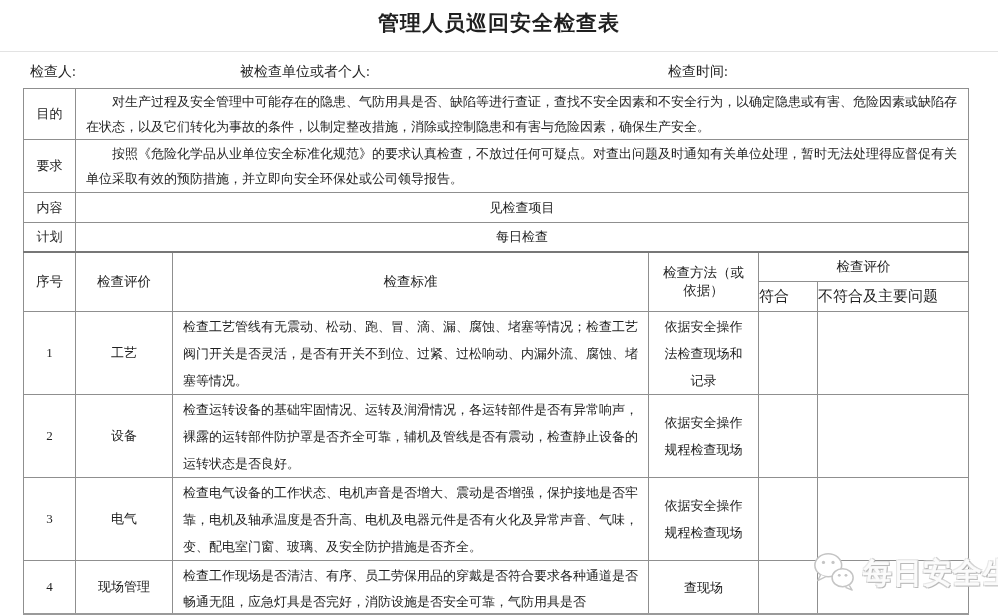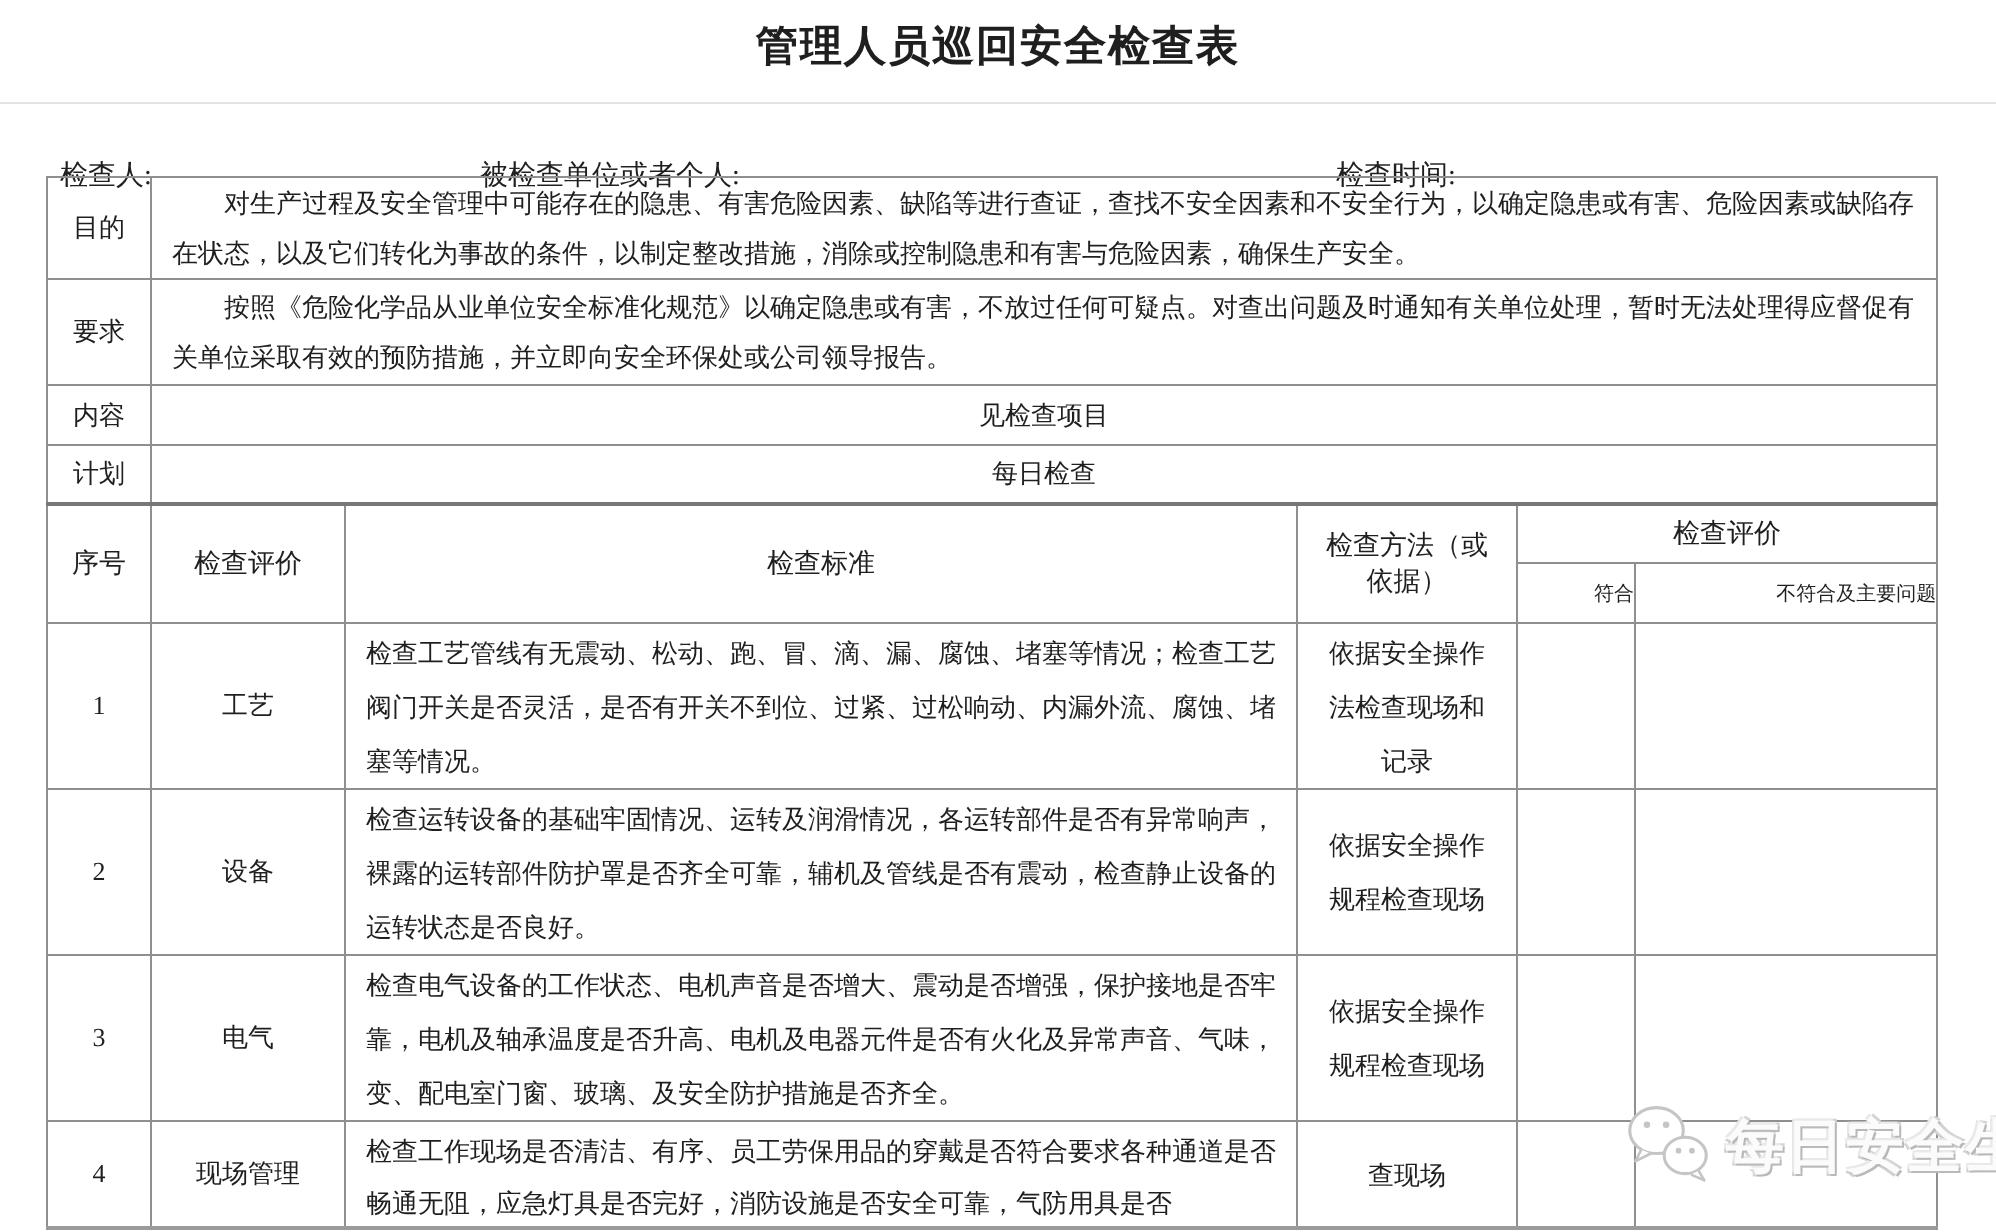--- a/index.html
+++ b/index.html
@@ -8,40 +8,40 @@
     position:relative; width:998px; height:616px; overflow:hidden;
     background:#ffffff; color:#1f1f1f;
     font-family:"Liberation Serif","DejaVu Serif",serif;
   }
   .doc-title {
     position:absolute; top:9px; left:0; width:998px;
     text-align:center; font-size:21px; font-weight:bold; letter-spacing:1px;
   }
   .top-rule { position:absolute; top:51px; left:0; width:998px; height:1px; background:#e3e3e3; }
   .info-row { position:absolute; top:63px; left:0; width:998px; height:18px; font-size:14px; }
-  .info-row span { position:absolute; white-space:nowrap;margin-top:16px; }
+  .info-row span { position:absolute; white-space:nowrap; }
   .info-inspector { left:30px; }
   .info-inspected { left:240px; }
   .info-time { left:668px; }
 
   table.main {
     position:absolute; left:23px; top:88px; width:945px;
     border-collapse:collapse; table-layout:fixed;
   }
   table.main td {
     border:1px solid #8f8f8f; font-size:13px; padding:0;
     vertical-align:middle; overflow:hidden;
   }
   td.label-cell { text-align:center; font-size:13.5px; }
   .meta-text { padding:0 10px; line-height:25px; text-align:left; }
   .meta-indent { text-indent:2em; }
   .center-text { text-align:center; }
 
   tr.hdr td { text-align:center; font-size:13.5px; border-top:2px solid #777; }
-  tr.hdr2 td { text-align:right; font-size:10px; }
+  tr.hdr2 td { text-align:left; font-size:15px; }
   .std-cell { vertical-align:middle;margin-left:11px; }
   .std-text { padding:0 10px; line-height:27px; text-align:left; }
   .method-cell { text-align:center; padding:0 12px !important; line-height:27px; }
   tr.body-row td.seq-cell, tr.body-row td.item-cell { text-align:center; }
   tr.last td { border-bottom:2px solid #9a9a9a; }
   tr.last .std-wrap { height:52px; overflow:hidden; }
   tr.last .std-text { line-height:26px; padding-top:2px; }
 
   .watermark {
     position:absolute; left:811px; top:548px; width:224px; height:52px;
@@ -74,28 +74,28 @@
         <col style="width:476px">
       <col style="width:110px">
         <col style="width:59px">
         <col style="width:151px">
     </colgroup>
 
     <tbody>
         <tr style="height:50px">
       <td class="label-cell">目的</td>
       <td colspan="5">
-        <div class="meta-text meta-indent">对生产过程及安全管理中可能存在的隐患、有害危险因素、缺陷等进行查证，查找不安全因素和不安全行为，以确定隐患或有害、危险因素或缺陷存在状态，以及它们转化为事故的条件，以制定整改措施，消除或控制隐患和有害与危险因素，确保生产安全。</div>
+        <div class="meta-text meta-indent">对生产过程及安全管理中可能存在的隐患、气防用具是否、缺陷等进行查证，查找不安全因素和不安全行为，以确定隐患或有害、危险因素或缺陷存在状态，以及它们转化为事故的条件，以制定整改措施，消除或控制隐患和有害与危险因素，确保生产安全。</div>
       </td>
     </tr>
 
     <tr style="height:53px">
       <td class="label-cell">要求</td>
       <td colspan="5">
-        <div class="meta-text meta-indent">按照《危险化学品从业单位安全标准化规范》以确定隐患或有害，不放过任何可疑点。对查出问题及时通知有关单位处理，暂时无法处理得应督促有关单位采取有效的预防措施，并立即向安全环保处或公司领导报告。</div>
+        <div class="meta-text meta-indent">按照《危险化学品从业单位安全标准化规范》的要求认真检查，不放过任何可疑点。对查出问题及时通知有关单位处理，暂时无法处理得应督促有关单位采取有效的预防措施，并立即向安全环保处或公司领导报告。</div>
       </td>
     </tr>
 
     <tr style="height:30px">
       <td class="label-cell">内容</td>
       <td colspan="5" class="center-text">见检查项目</td>
     </tr>
 
     <tr style="height:29px">
       <td class="label-cell">计划</td>

